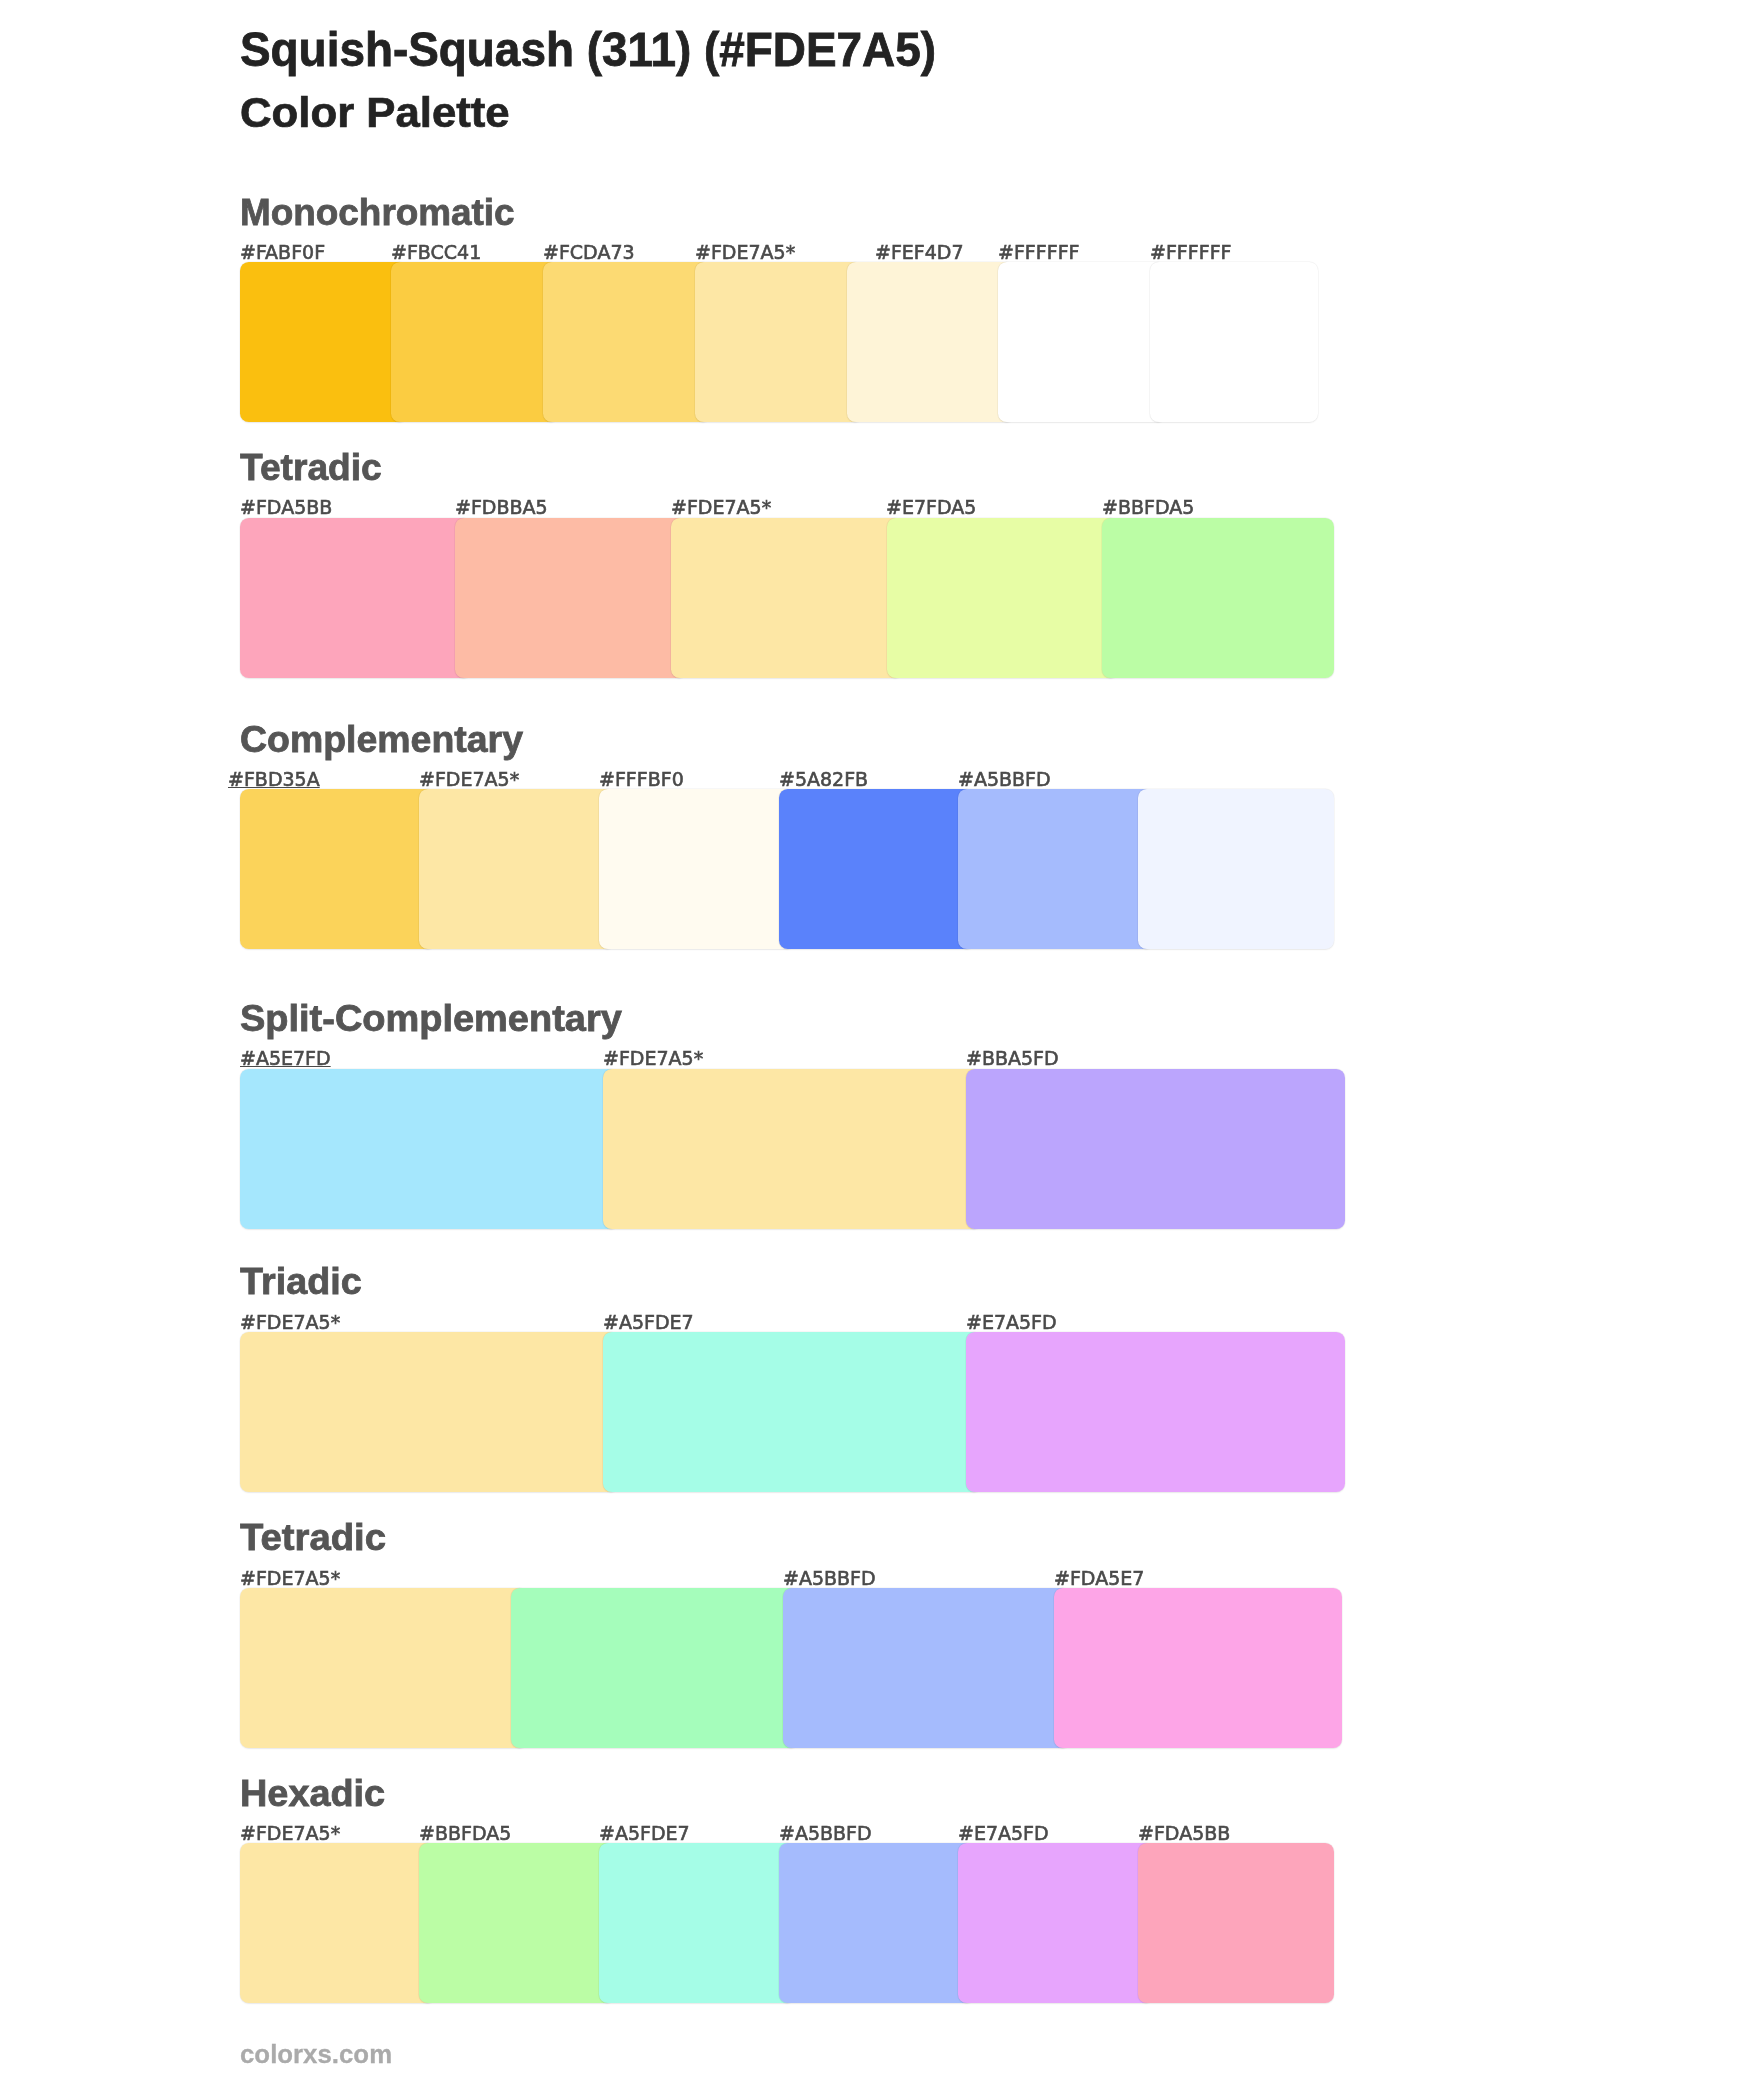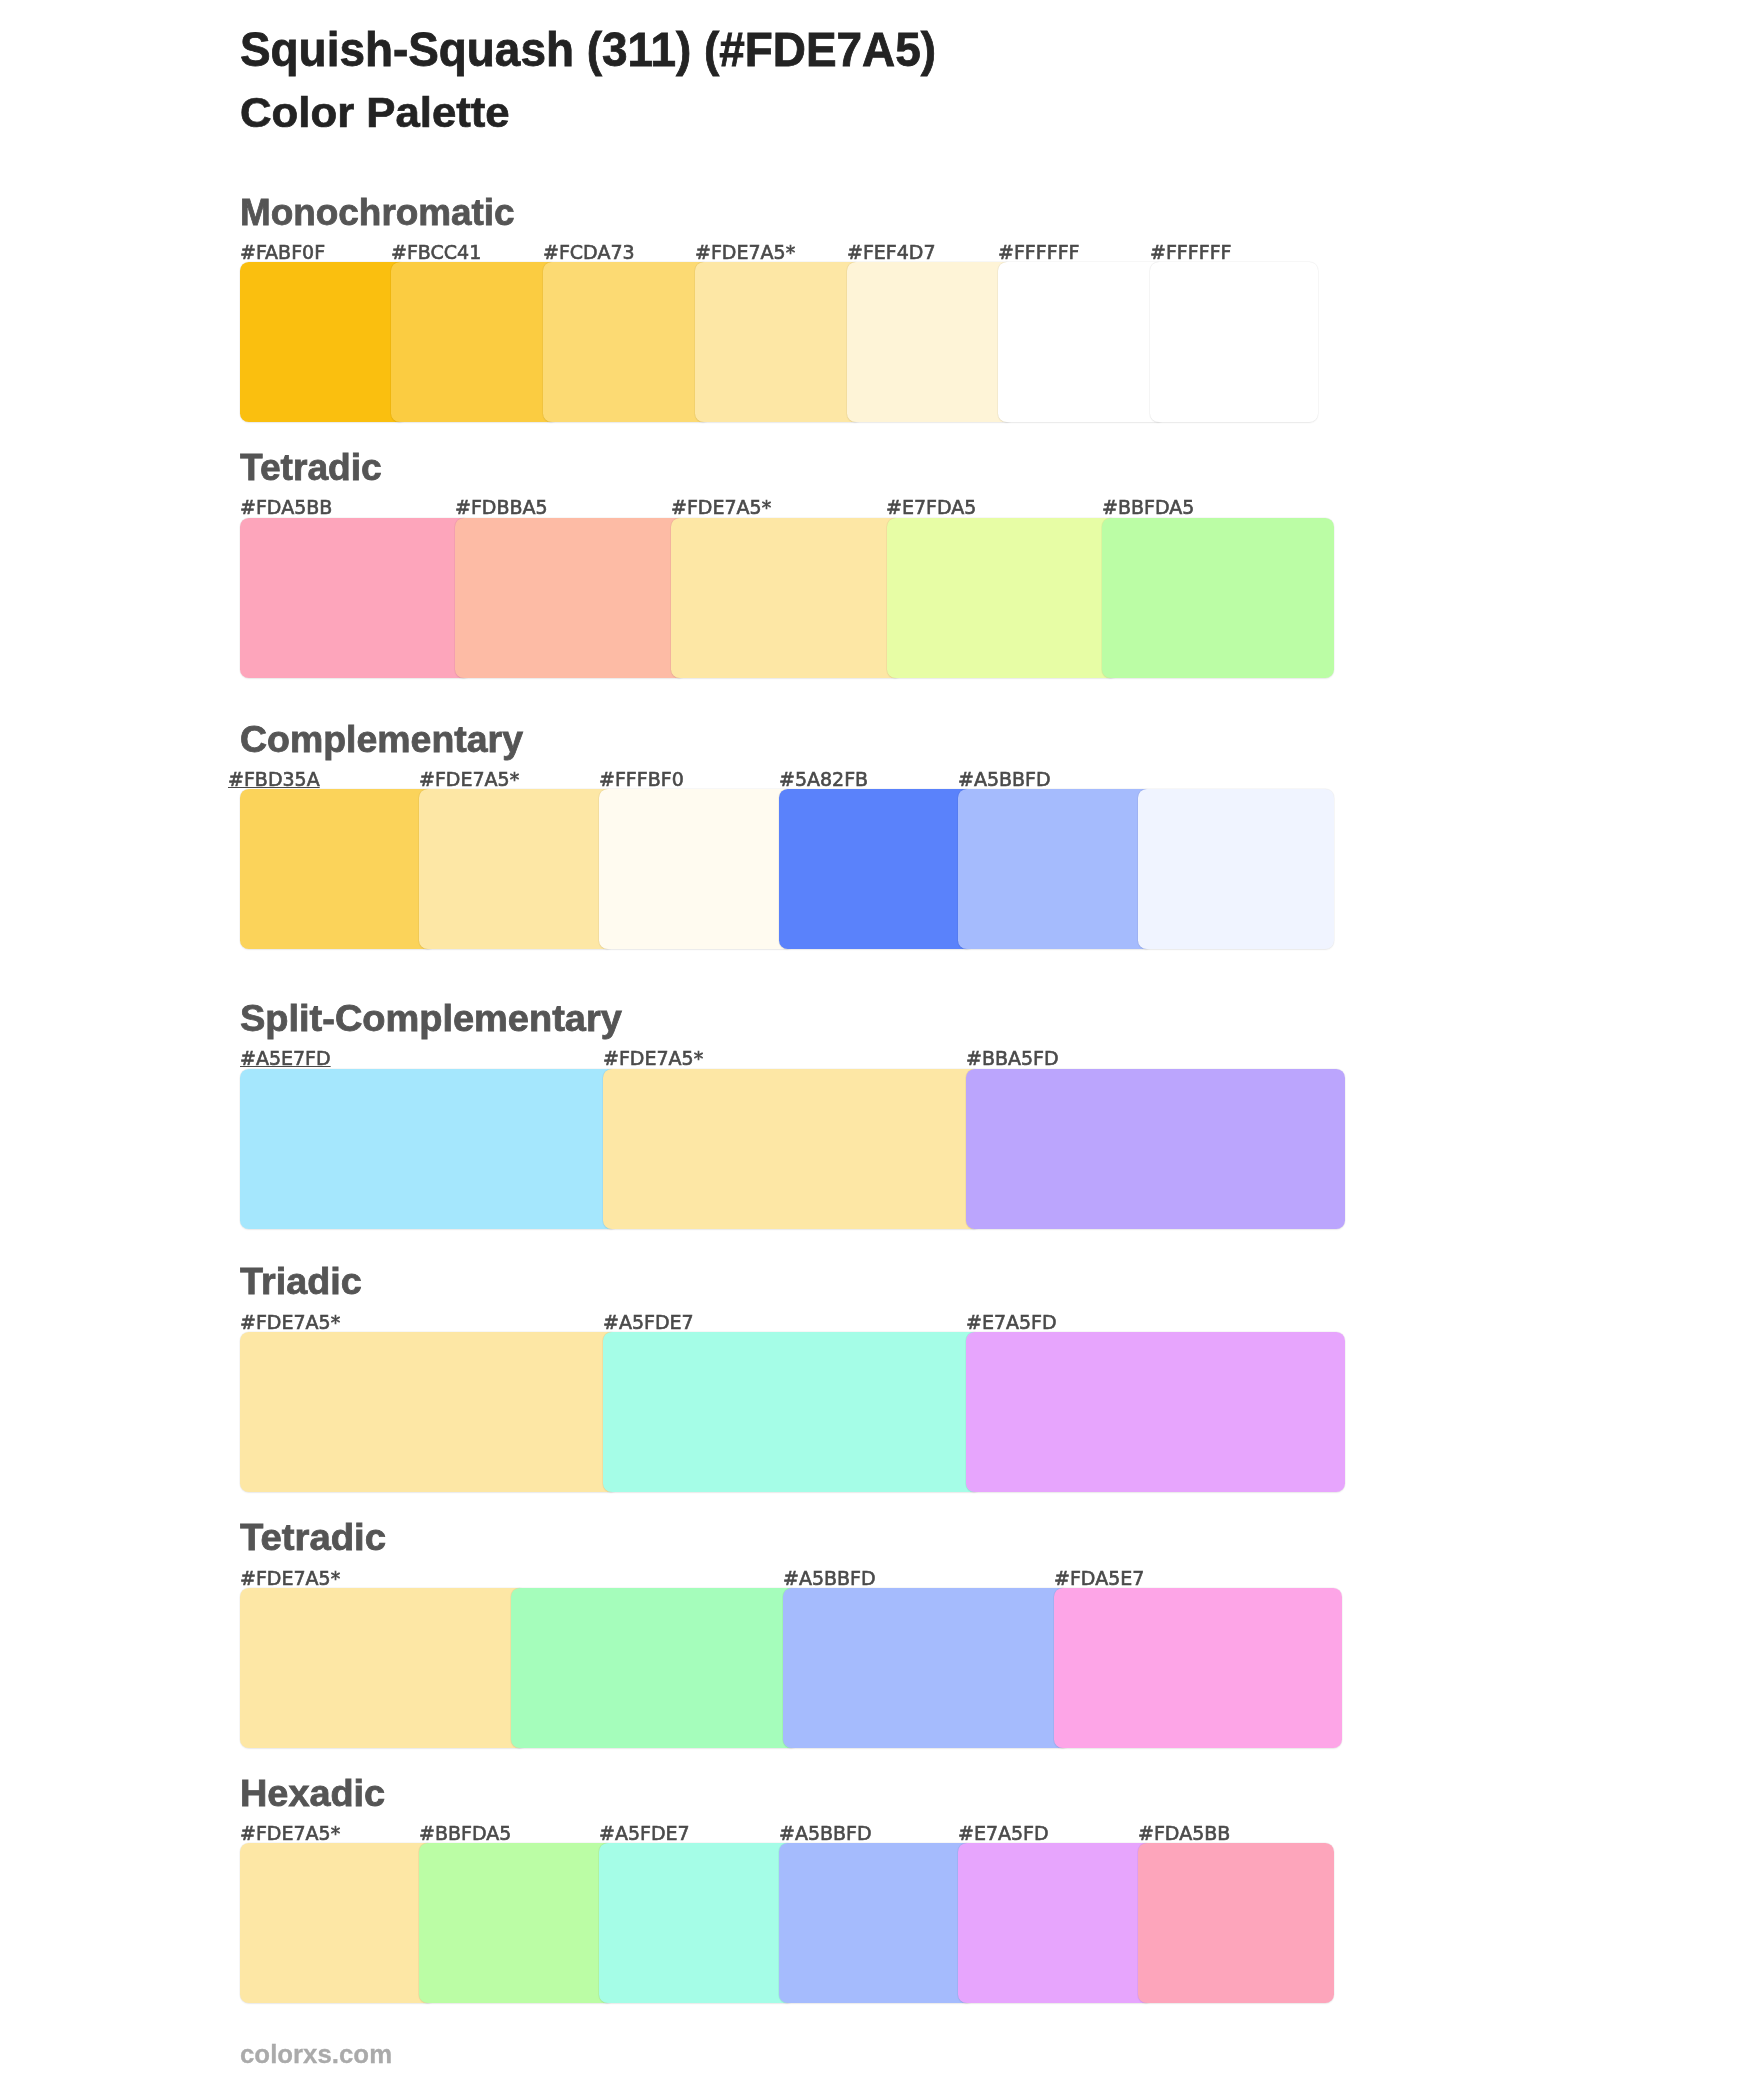--- a/index.html
+++ b/index.html
@@ -82,21 +82,21 @@
     <div class="lab" style="left: 543px; top: 243px;">#FCDA73</div>
     <div class="sw" title="#FCDA73" style="left: 543px; width: 168px; top: 262px; height: 160px; background: rgb(252, 218, 115); z-index: 3;"></div>
   </div>
 
   <div class="swatch-group">
     <div class="lab" style="left: 695px; top: 243px;">#FDE7A5*</div>
     <div class="sw" title="#FDE7A5*" style="left: 695px; width: 168px; top: 262px; height: 160px; background: rgb(253, 231, 165); z-index: 4;"></div>
   </div>
 
   <div class="swatch-group">
-    <div class="lab" style="left: 847px; top: 243px;">#FEF4D7</div>
+    <div class="lab" style="left: 875px; top: 243px;">#FEF4D7</div>
     <div class="sw" title="#FEF4D7" style="left: 847px; width: 168px; top: 262px; height: 160px; background: rgb(254, 244, 215); z-index: 5;"></div>
   </div>
 
   <div class="swatch-group">
     <div class="lab" style="left: 998px; top: 243px;">#FFFFFF</div>
     <div class="sw" title="#FFFFFF" style="left: 998px; width: 168px; top: 262px; height: 160px; background: rgb(255, 255, 255); z-index: 6;"></div>
   </div>
 
   <div class="swatch-group">
     <div class="lab" style="left: 1150px; top: 243px;">#FFFFFF</div>

